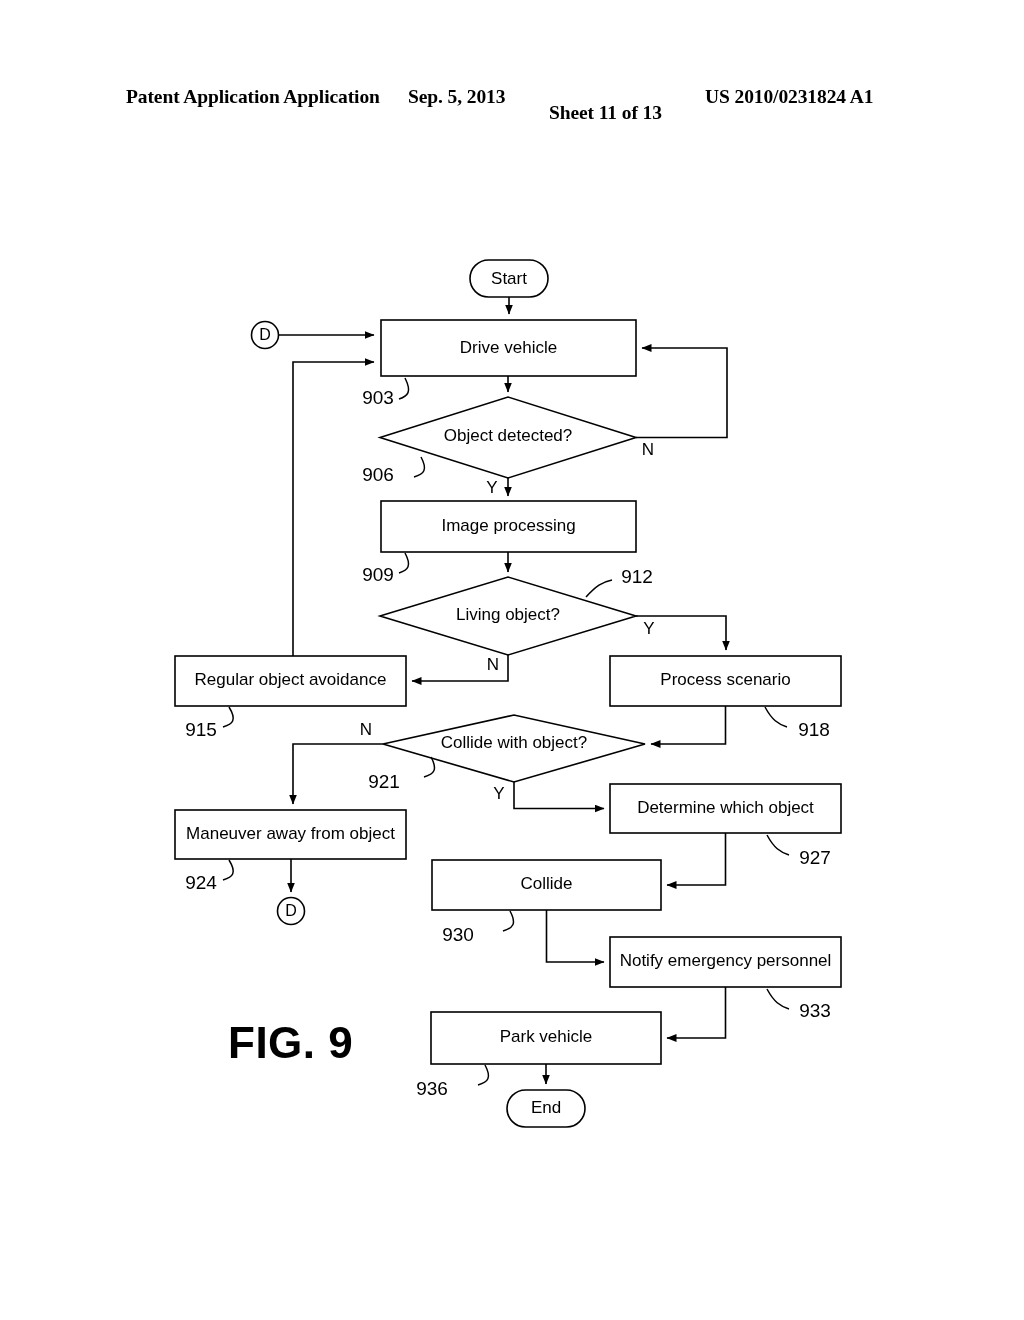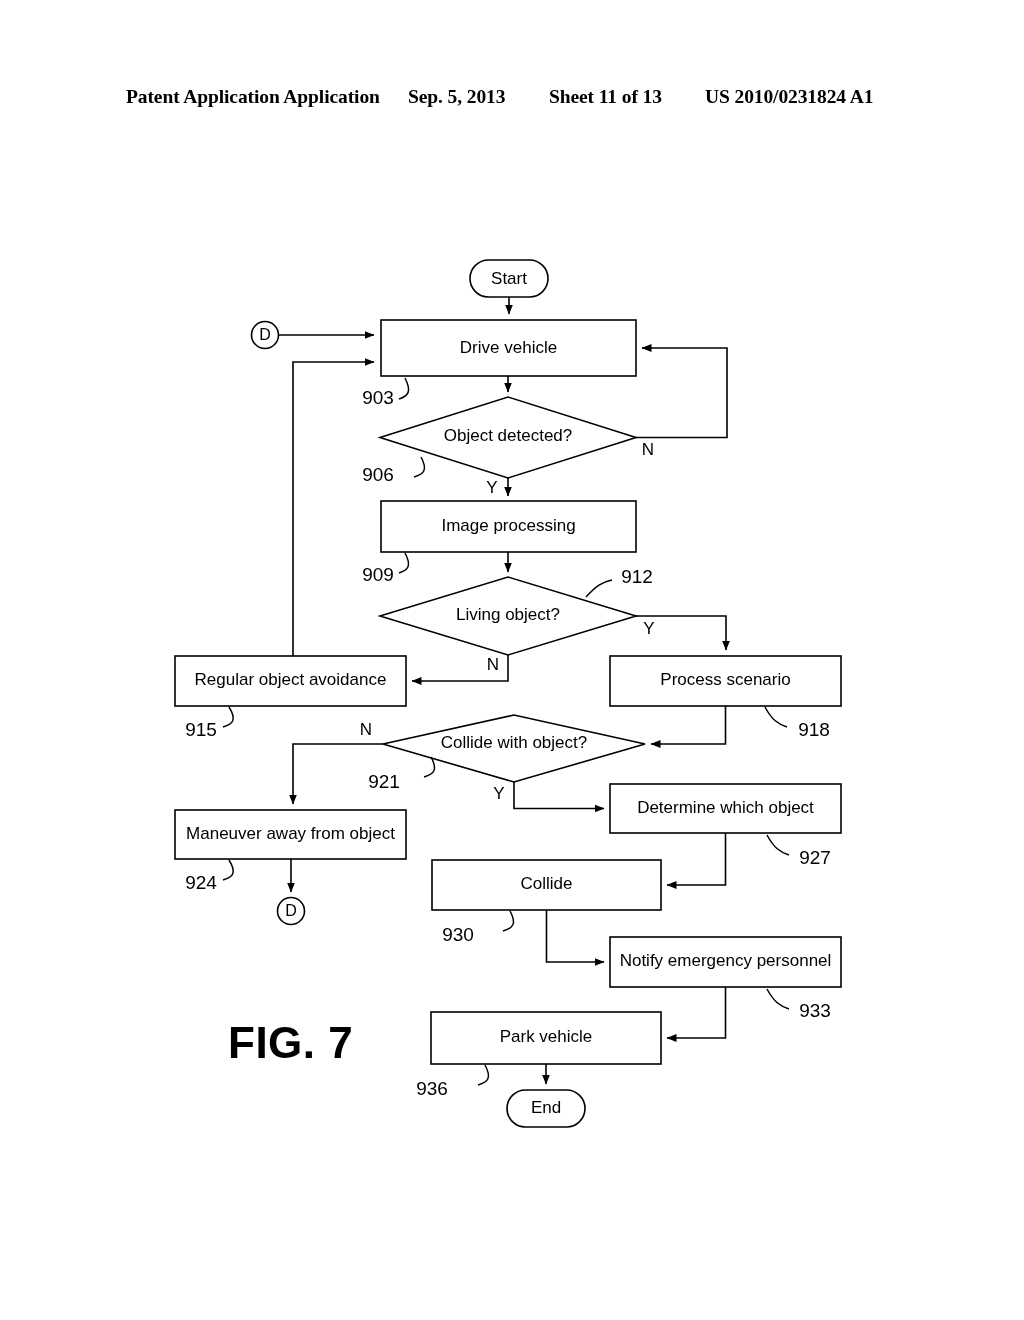--- a/index.html
+++ b/index.html
@@ -28,21 +28,21 @@
     width: 1024px;
     font-family: "Liberation Serif", serif;
     font-weight: bold;
     font-size: 19.5px;
     letter-spacing: -0.1px;
     white-space: nowrap;
   }
   .hdr .seg { position: absolute; }
   .hdr-pub   { left: 126px; }
   .hdr-date  { left: 408px; }
-  .hdr-sheet { left: 549px; }
+  .hdr-sheet { left: 549px; margin-top: 16px; }
   .hdr-num   { left: 705px; }
 
   svg.flow {
     position: absolute;
     left: 0;
     top: 0;
     width: 1024px;
     height: 1320px;
   }
   .shape {
@@ -269,15 +269,15 @@
     <text class="ref" x="458" y="936">930</text>
 
     <path class="leader" d="M767,989 C774,1002 780,1006 789,1009"></path>
     <text class="ref" x="815" y="1012">933</text>
 
     <path class="leader" d="M485,1065 C492,1078 488,1082 478,1085"></path>
     <text class="ref" x="432" y="1090">936</text>
 
   </svg>
 
-  <div class="figlabel">FIG. 7</div>
+  <div class="figlabel">FIG. 9</div>
 
 </div>
 
 </body></html>

